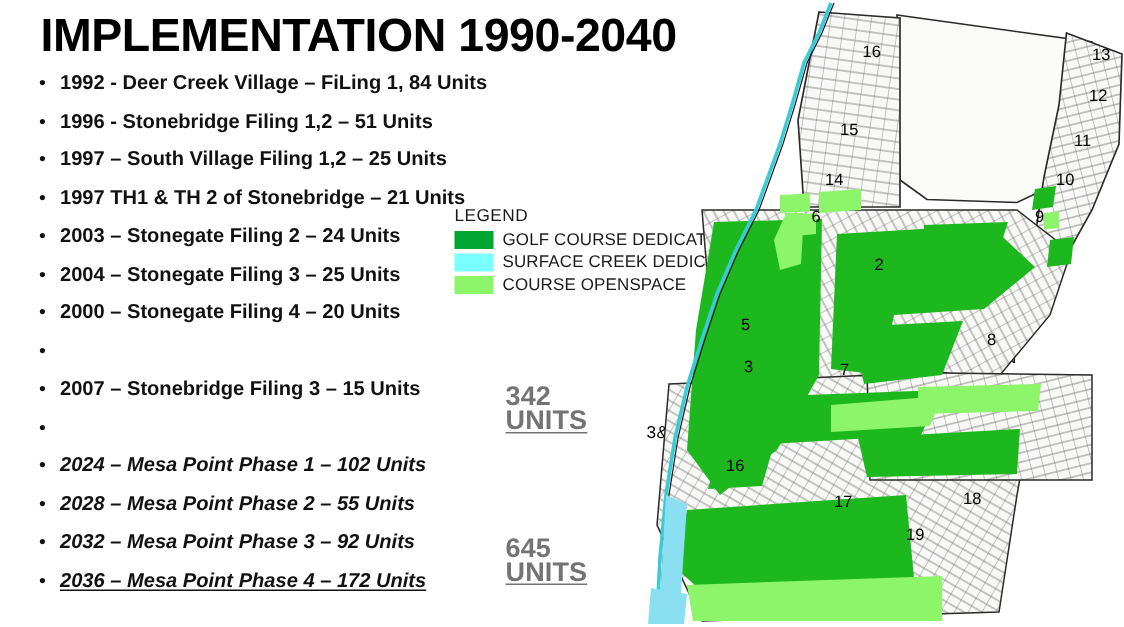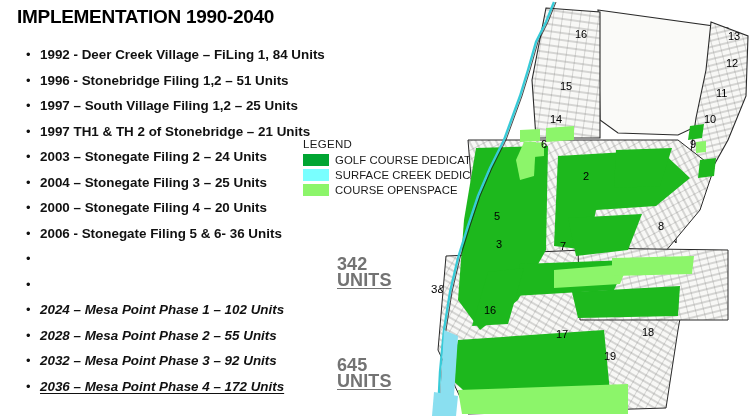--- a/index.html
+++ b/index.html
@@ -15,23 +15,23 @@
     position: relative;
     width: 749px;
     height: 418px;
     overflow: hidden;
     background: #ffffff;
   }
 
   
   #title {
     position: absolute;
-    left: 17px;
+    left: 27px;
     top: 6px;
-    font-size: 19px;
+    font-size: 31px;
     font-weight: 800;
     letter-spacing: -0.3px;
     color: #000000;
     white-space: nowrap;
   }
 
   
   #bullet-list {
     position: absolute;
     left: 26px;
@@ -201,24 +201,24 @@
     <div class="bullet-row">
       <span class="bullet-dot">•</span>
       <span class="bullet-text">2004 – Stonegate Filing 3 – 25 Units</span>
     </div>
     <div class="bullet-row">
       <span class="bullet-dot">•</span>
       <span class="bullet-text">2000 – Stonegate Filing 4 – 20 Units</span>
     </div>
     <div class="bullet-row">
       <span class="bullet-dot">•</span>
-      <span class="bullet-text">2006  - Stonegate  Filing 5 &amp; 6- 36 Units</span>
-    </div>
-    <div class="bullet-row">
-      <span class="bullet-dot">•</span>
+    </div>
+    <div class="bullet-row">
+      <span class="bullet-dot">•</span>
+      <span class="bullet-text">2007 – Stonebridge Filing 3 – 15 Units</span>
     </div>
     <div class="bullet-row underline">
       <span class="bullet-dot">•</span>
     </div>
     <div class="bullet-row italic">
       <span class="bullet-dot">•</span>
       <span class="bullet-text">2024 – Mesa Point Phase 1 – 102 Units</span>
     </div>
     <div class="bullet-row italic">
       <span class="bullet-dot">•</span>

